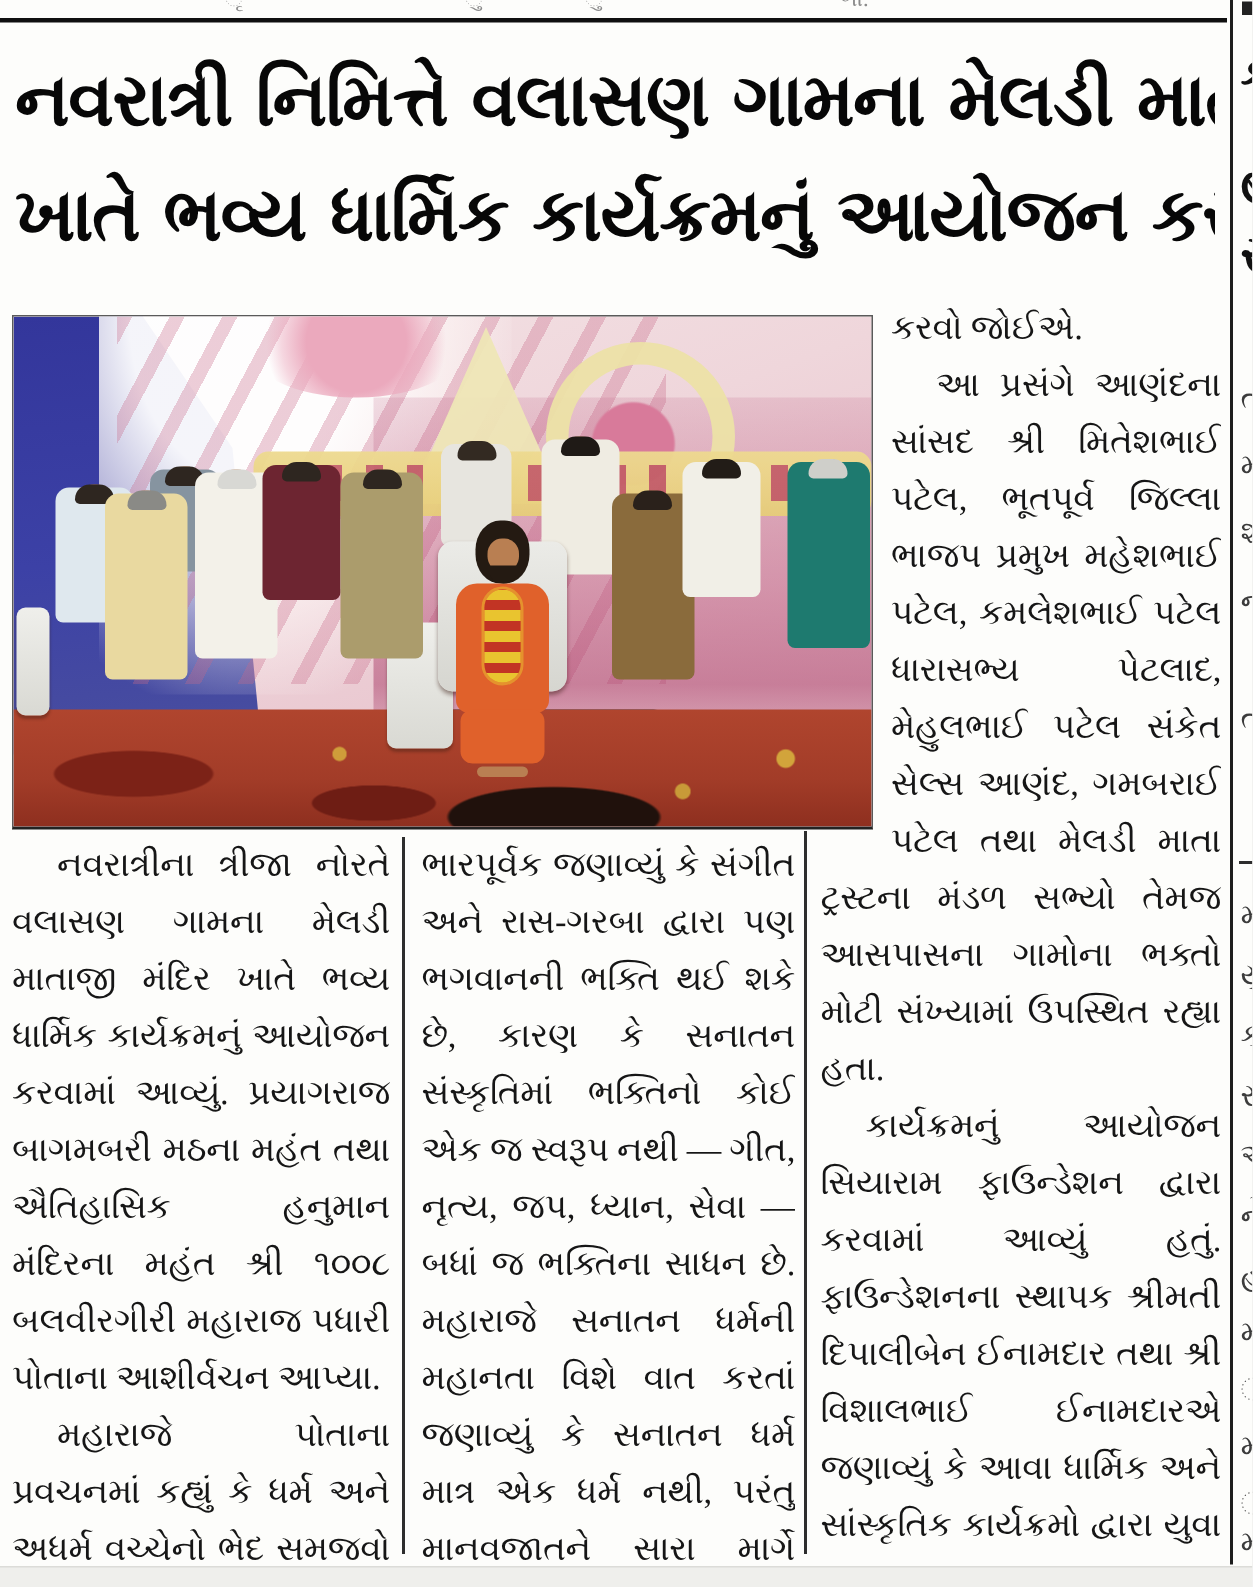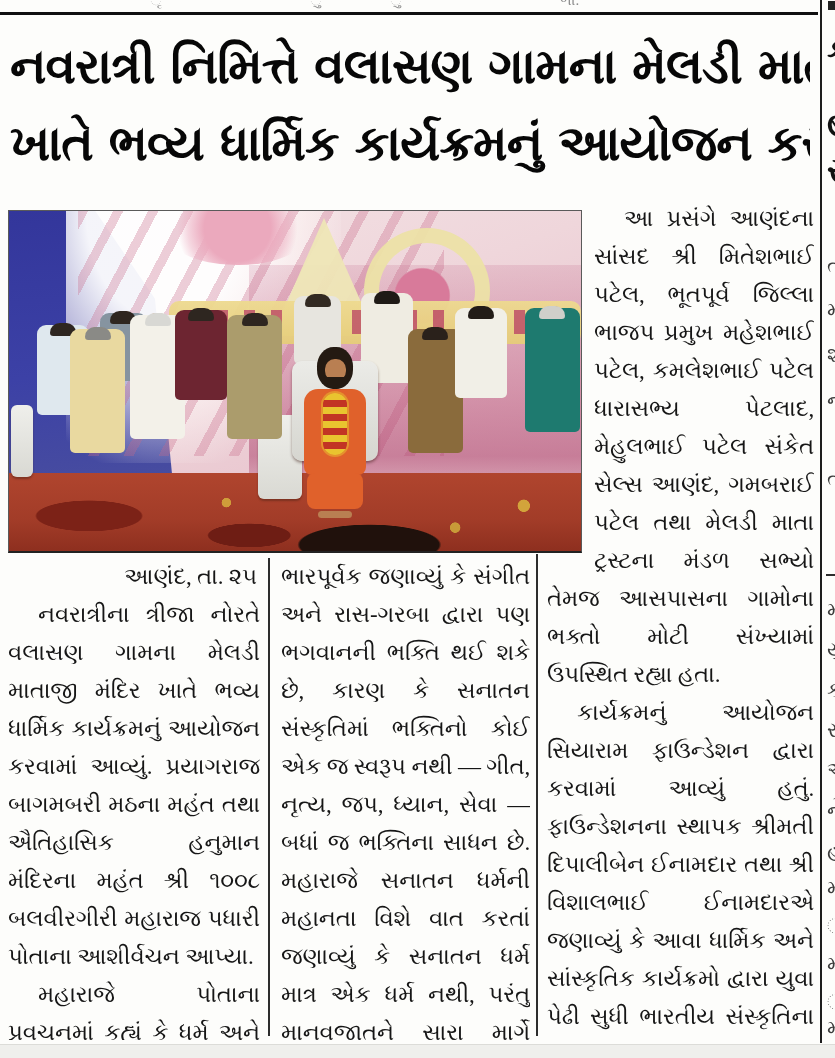--- a/index.html
+++ b/index.html
@@ -238,31 +238,31 @@
       <div class="beard" style="background: rgb(36, 26, 18);"></div>
       <div class="torso" style="background: rgb(224, 97, 43);">
         <div class="garland"></div>
       </div>
       <div class="legs" style="background: rgb(224, 97, 43);"></div>
       <div class="feet"></div>
     </div>
   </div>
 
   <div class="col col1">
-    <p class="dateline">આણંદ, તા. ૨૫</p>
     <p>નવરાત્રીના ત્રીજા નોરતે વલાસણ ગામના મેલડી માતાજી મંદિર ખાતે ભવ્ય ધાર્મિક કાર્યક્રમનું આયોજન કરવામાં આવ્યું. પ્રયાગરાજ બાગમબરી મઠના મહંત તથા ઐતિહાસિક હનુમાન મંદિરના મહંત શ્રી ૧૦૦૮ બલવીરગીરી મહારાજ પધારી પોતાના આશીર્વચન આપ્યા.</p>
     <p>મહારાજે પોતાના પ્રવચનમાં કહ્યું કે ધર્મ અને અધર્મ વચ્ચેનો ભેદ સમજવો અત્યંત જરૂરી છે અને જીવનમાં હંમેશા સત્ય, ન્યાય અને ધર્મના માર્ગે ચાલવું જોઈએ. તેમણે</p>
   </div>
 
   <div class="col col2">
     <p class="cont">ભારપૂર્વક જણાવ્યું કે સંગીત અને રાસ-ગરબા દ્વારા પણ ભગવાનની ભક્તિ થઈ શકે છે, કારણ કે સનાતન સંસ્કૃતિમાં ભક્તિનો કોઈ એક જ સ્વરૂપ નથી — ગીત, નૃત્ય, જપ, ધ્યાન, સેવા — બધાં જ ભક્તિના સાધન છે. મહારાજે સનાતન ધર્મની મહાનતા વિશે વાત કરતાં જણાવ્યું કે સનાતન ધર્મ માત્ર એક ધર્મ નથી, પરંતુ માનવજાતને સારા માર્ગે ચાલવા માટે માર્ગદર્શક છે. તેમણે યુવાનોને સંદેશ આપ્યો કે ભક્તિ સાથે સાથે સમાજમાં સકારાત્મક પરિવર્તન લાવવા માટે પણ પ્રયત્ન</p>
   </div>
 
   <div class="col col3">
     <div class="col3-spacer"></div>
+    <p class="cont">કરવો જોઈએ.</p>
     <p>આ પ્રસંગે આણંદના સાંસદ શ્રી મિતેશભાઈ પટેલ, ભૂતપૂર્વ જિલ્લા ભાજપ પ્રમુખ મહેશભાઈ પટેલ, કમલેશભાઈ પટેલ ધારાસભ્ય પેટલાદ, મેહુલભાઈ પટેલ સંકેત સેલ્સ આણંદ, ગમબરાઈ પટેલ તથા મેલડી માતા ટ્રસ્ટના મંડળ સભ્યો તેમજ આસપાસના ગામોના ભક્તો મોટી સંખ્યામાં ઉપસ્થિત રહ્યા હતા.</p>
     <p>કાર્યક્રમનું આયોજન સિયારામ ફાઉન્ડેશન દ્વારા કરવામાં આવ્યું હતું. ફાઉન્ડેશનના સ્થાપક શ્રીમતી દિપાલીબેન ઈનામદાર તથા શ્રી વિશાલભાઈ ઈનામદારએ જણાવ્યું કે આવા ધાર્મિક અને સાંસ્કૃતિક કાર્યક્રમો દ્વારા યુવા પેઢી સુધી ભારતીય સંસ્કૃતિના મૂલ્યો પહોંચાડવાનો સતત પ્રયાસ રહેશે.</p>
 
   </div>
 
   <div class="vdiv vdiv-1"></div>
   <div class="vdiv vdiv-2"></div>
   <div class="right-rule"></div>
   <div class="side-box-line"></div>
   <div class="side-strip" id="side-strip">

